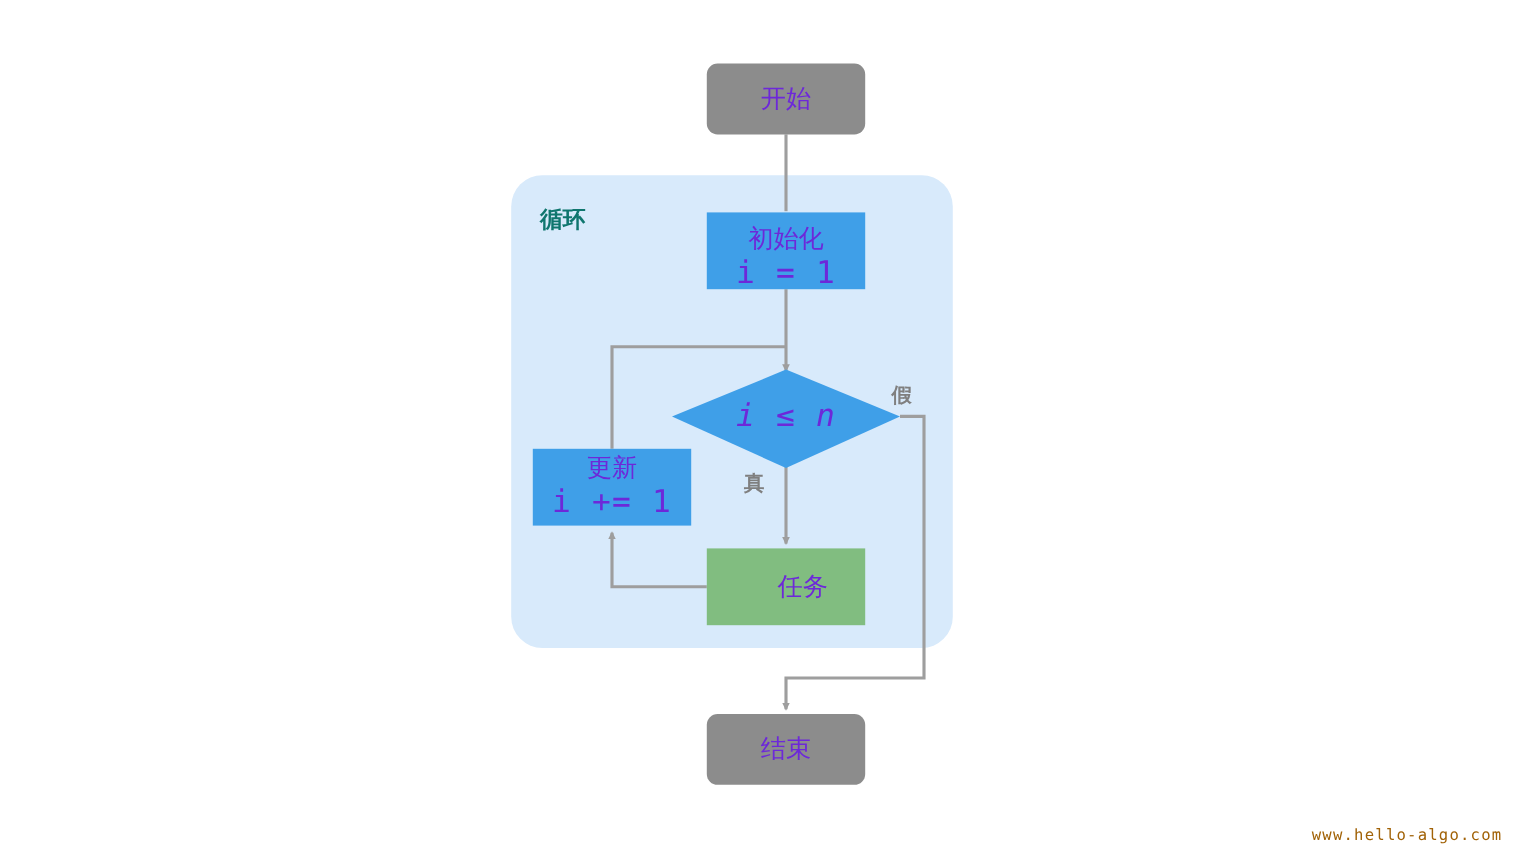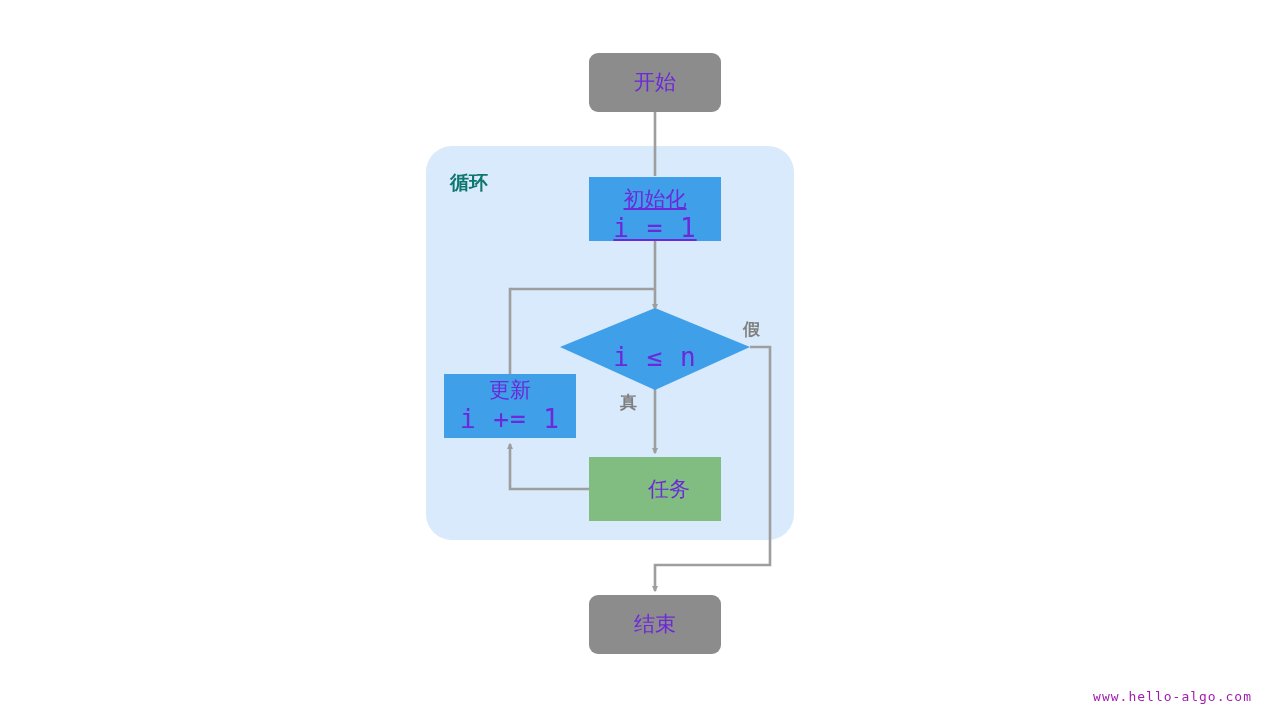--- a/index.html
+++ b/index.html
@@ -53,21 +53,21 @@
     font-size: 19px;
     font-weight: bold;
     color: #0f766e;
   }
   .watermark {
     position: absolute;
     right: 28px;
     bottom: 16px;
     font-family: "DejaVu Sans Mono", monospace;
     font-size: 13px;
-    color: #a21caf;
+    color: #a16207;
     letter-spacing: 1px;
   }
 </style>
 </head>
 <body>
 
 <svg id="canvas" viewBox="0 0 1280 720" xmlns="http://www.w3.org/2000/svg">
 
   <defs>
     <marker id="arrow" markerWidth="10" markerHeight="10" refX="5.4" refY="3.2" orient="auto" markerUnits="userSpaceOnUse">
@@ -101,26 +101,26 @@
 
   <rect x="589" y="595" width="132" height="59" rx="9" ry="9" fill="#8c8c8c"></rect>
 </svg>
 
 <div class="group-label" style="left:450px; top:170px;">循环</div>
 
 <div class="node-label" style="left:589px; top:53px; width:132px; height:59px;">
   <span class="cjk-line">开始</span>
 </div>
 
-<div class="node-label" style="left:589px; top:177px; width:132px; height:76px;text-decoration:underline;">
+<div class="node-label" style="left:589px; top:177px; width:132px; height:76px;">
   <span class="cjk-line">初始化</span>
   <span class="mono-line">i = 1</span>
 </div>
 
-<div class="node-label" style="left:560px; top:316px; width:190px; height:82px;">
+<div class="node-label" style="left:560px; top:306px; width:190px; height:82px;font-style:italic;">
   <span class="mono-line">i ≤ n</span>
 </div>
 
 <div class="node-label" style="left:444px; top:374px; width:132px; height:64px;border-radius:18px;">
   <span class="cjk-line">更新</span>
   <span class="mono-line">i += 1</span>
 </div>
 
 <div class="node-label" style="left:589px; top:457px; width:160px; height:64px;">
   <span class="cjk-line">任务</span>

